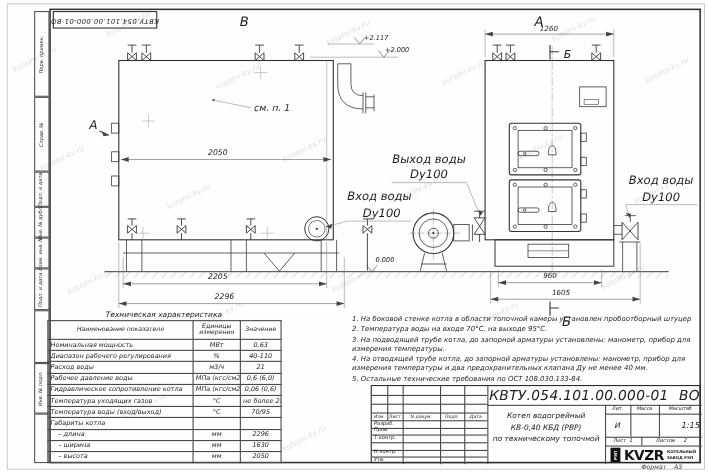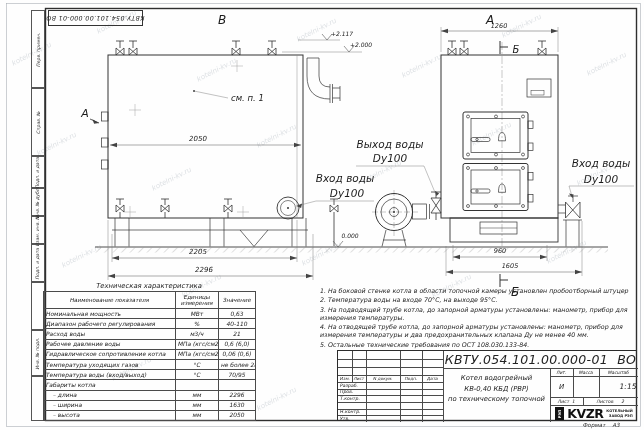--- a/index.html
+++ b/index.html
@@ -39,21 +39,21 @@
   .hl{position:absolute;height:0.7px;background:#4a4a4a;}
   .tc{position:absolute;display:flex;align-items:center;justify-content:center;
       font-style:italic;color:#222;box-sizing:border-box;overflow:hidden;}
   .tlab{position:absolute;left:0;width:27px;font-size:4.6px;font-style:italic;
         color:#222;display:flex;align-items:center;padding-left:2px;box-sizing:border-box;}
   #desig{left:105px;top:0;width:195px;height:17px;font-size:12.5px;letter-spacing:.3px;
          word-spacing:5px;}
   #docname{left:105px;top:17px;width:107px;height:42px;flex-direction:column;
            font-size:6.8px;line-height:1.55;}
   #logo{left:212px;top:54px;width:88px;height:17px;display:flex;align-items:center;
-        justify-content:center;gap:3px;text-align:right;}
+        justify-content:center;gap:3px;}
   #logo .mark{width:9px;height:13px;background:#111;color:#fff;display:flex;
         align-items:center;justify-content:center;overflow:hidden;}
   #logo .mark span{transform:rotate(-90deg);font-size:3.6px;font-weight:bold;font-style:normal;}
   #logo .nm{font-size:12.5px;font-weight:bold;font-style:normal;color:#111;letter-spacing:-.5px;}
   #logo .sub{display:flex;flex-direction:column;font-size:3.6px;font-style:normal;
         color:#222;line-height:1.25;font-weight:bold;}
   #fmt{left:583px;top:422px;font-size:5.6px;font-style:italic;color:#333;}
   #fmt span{margin-right:7px;}
 </style>
 </head>

